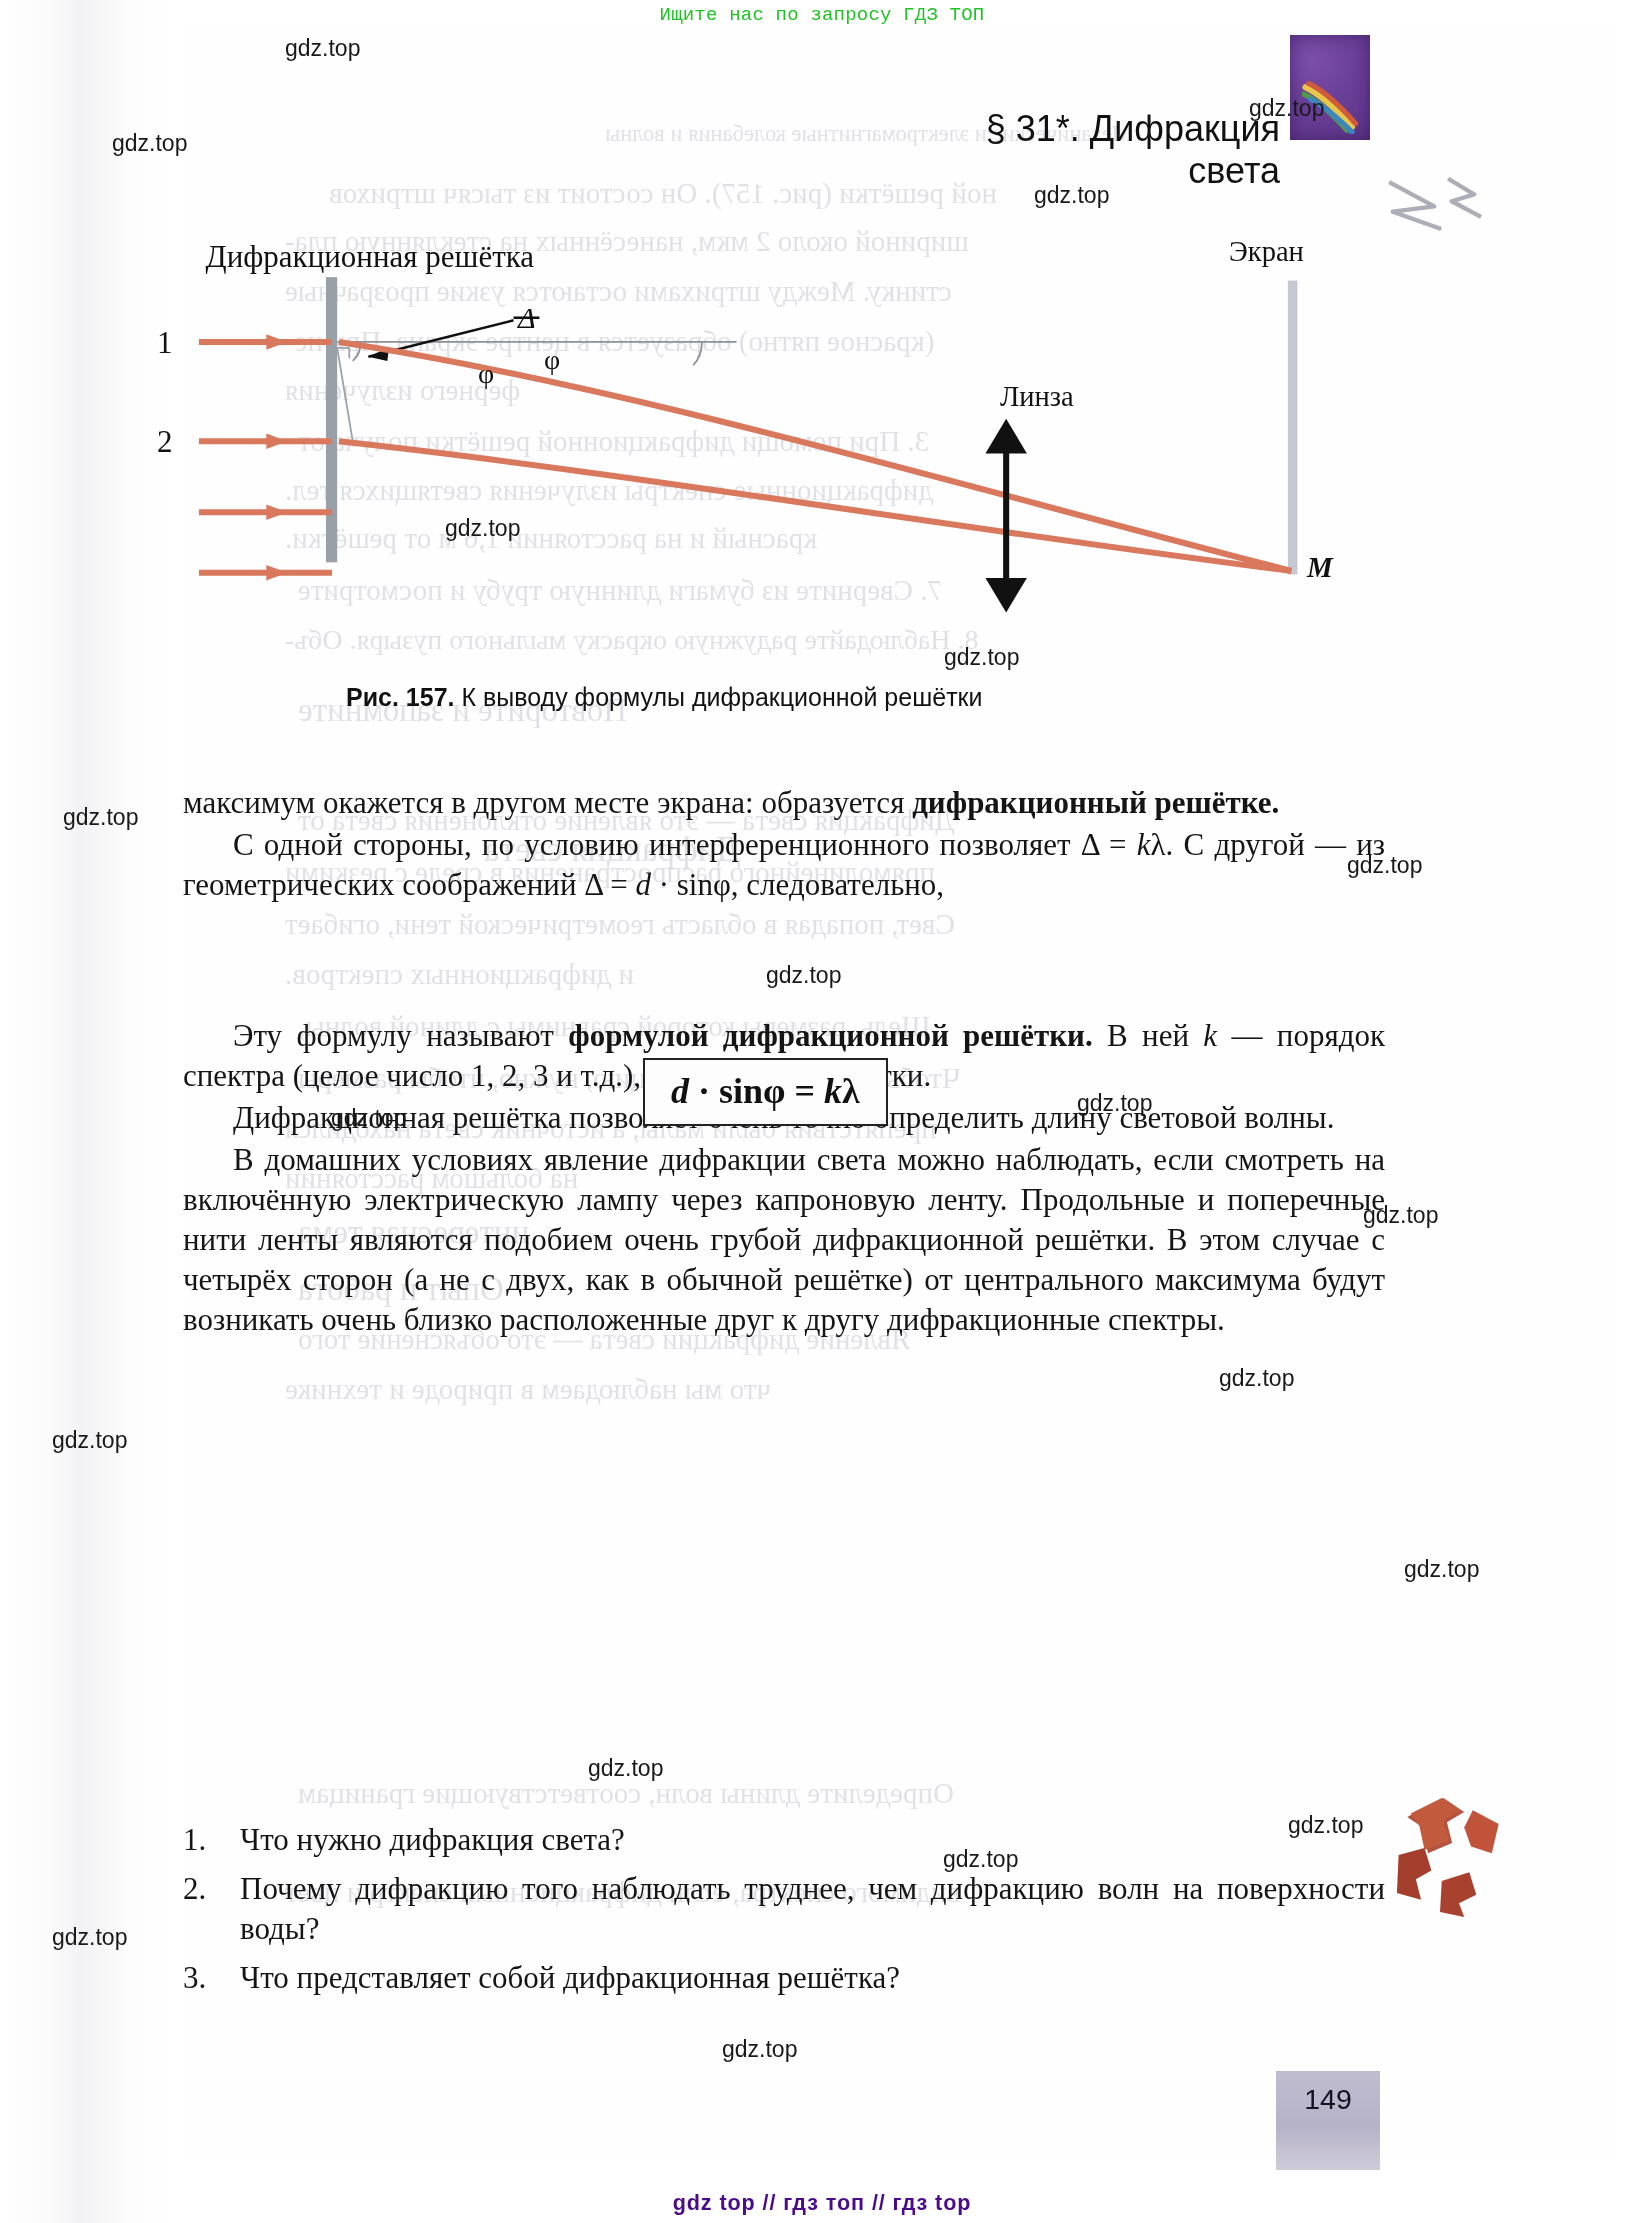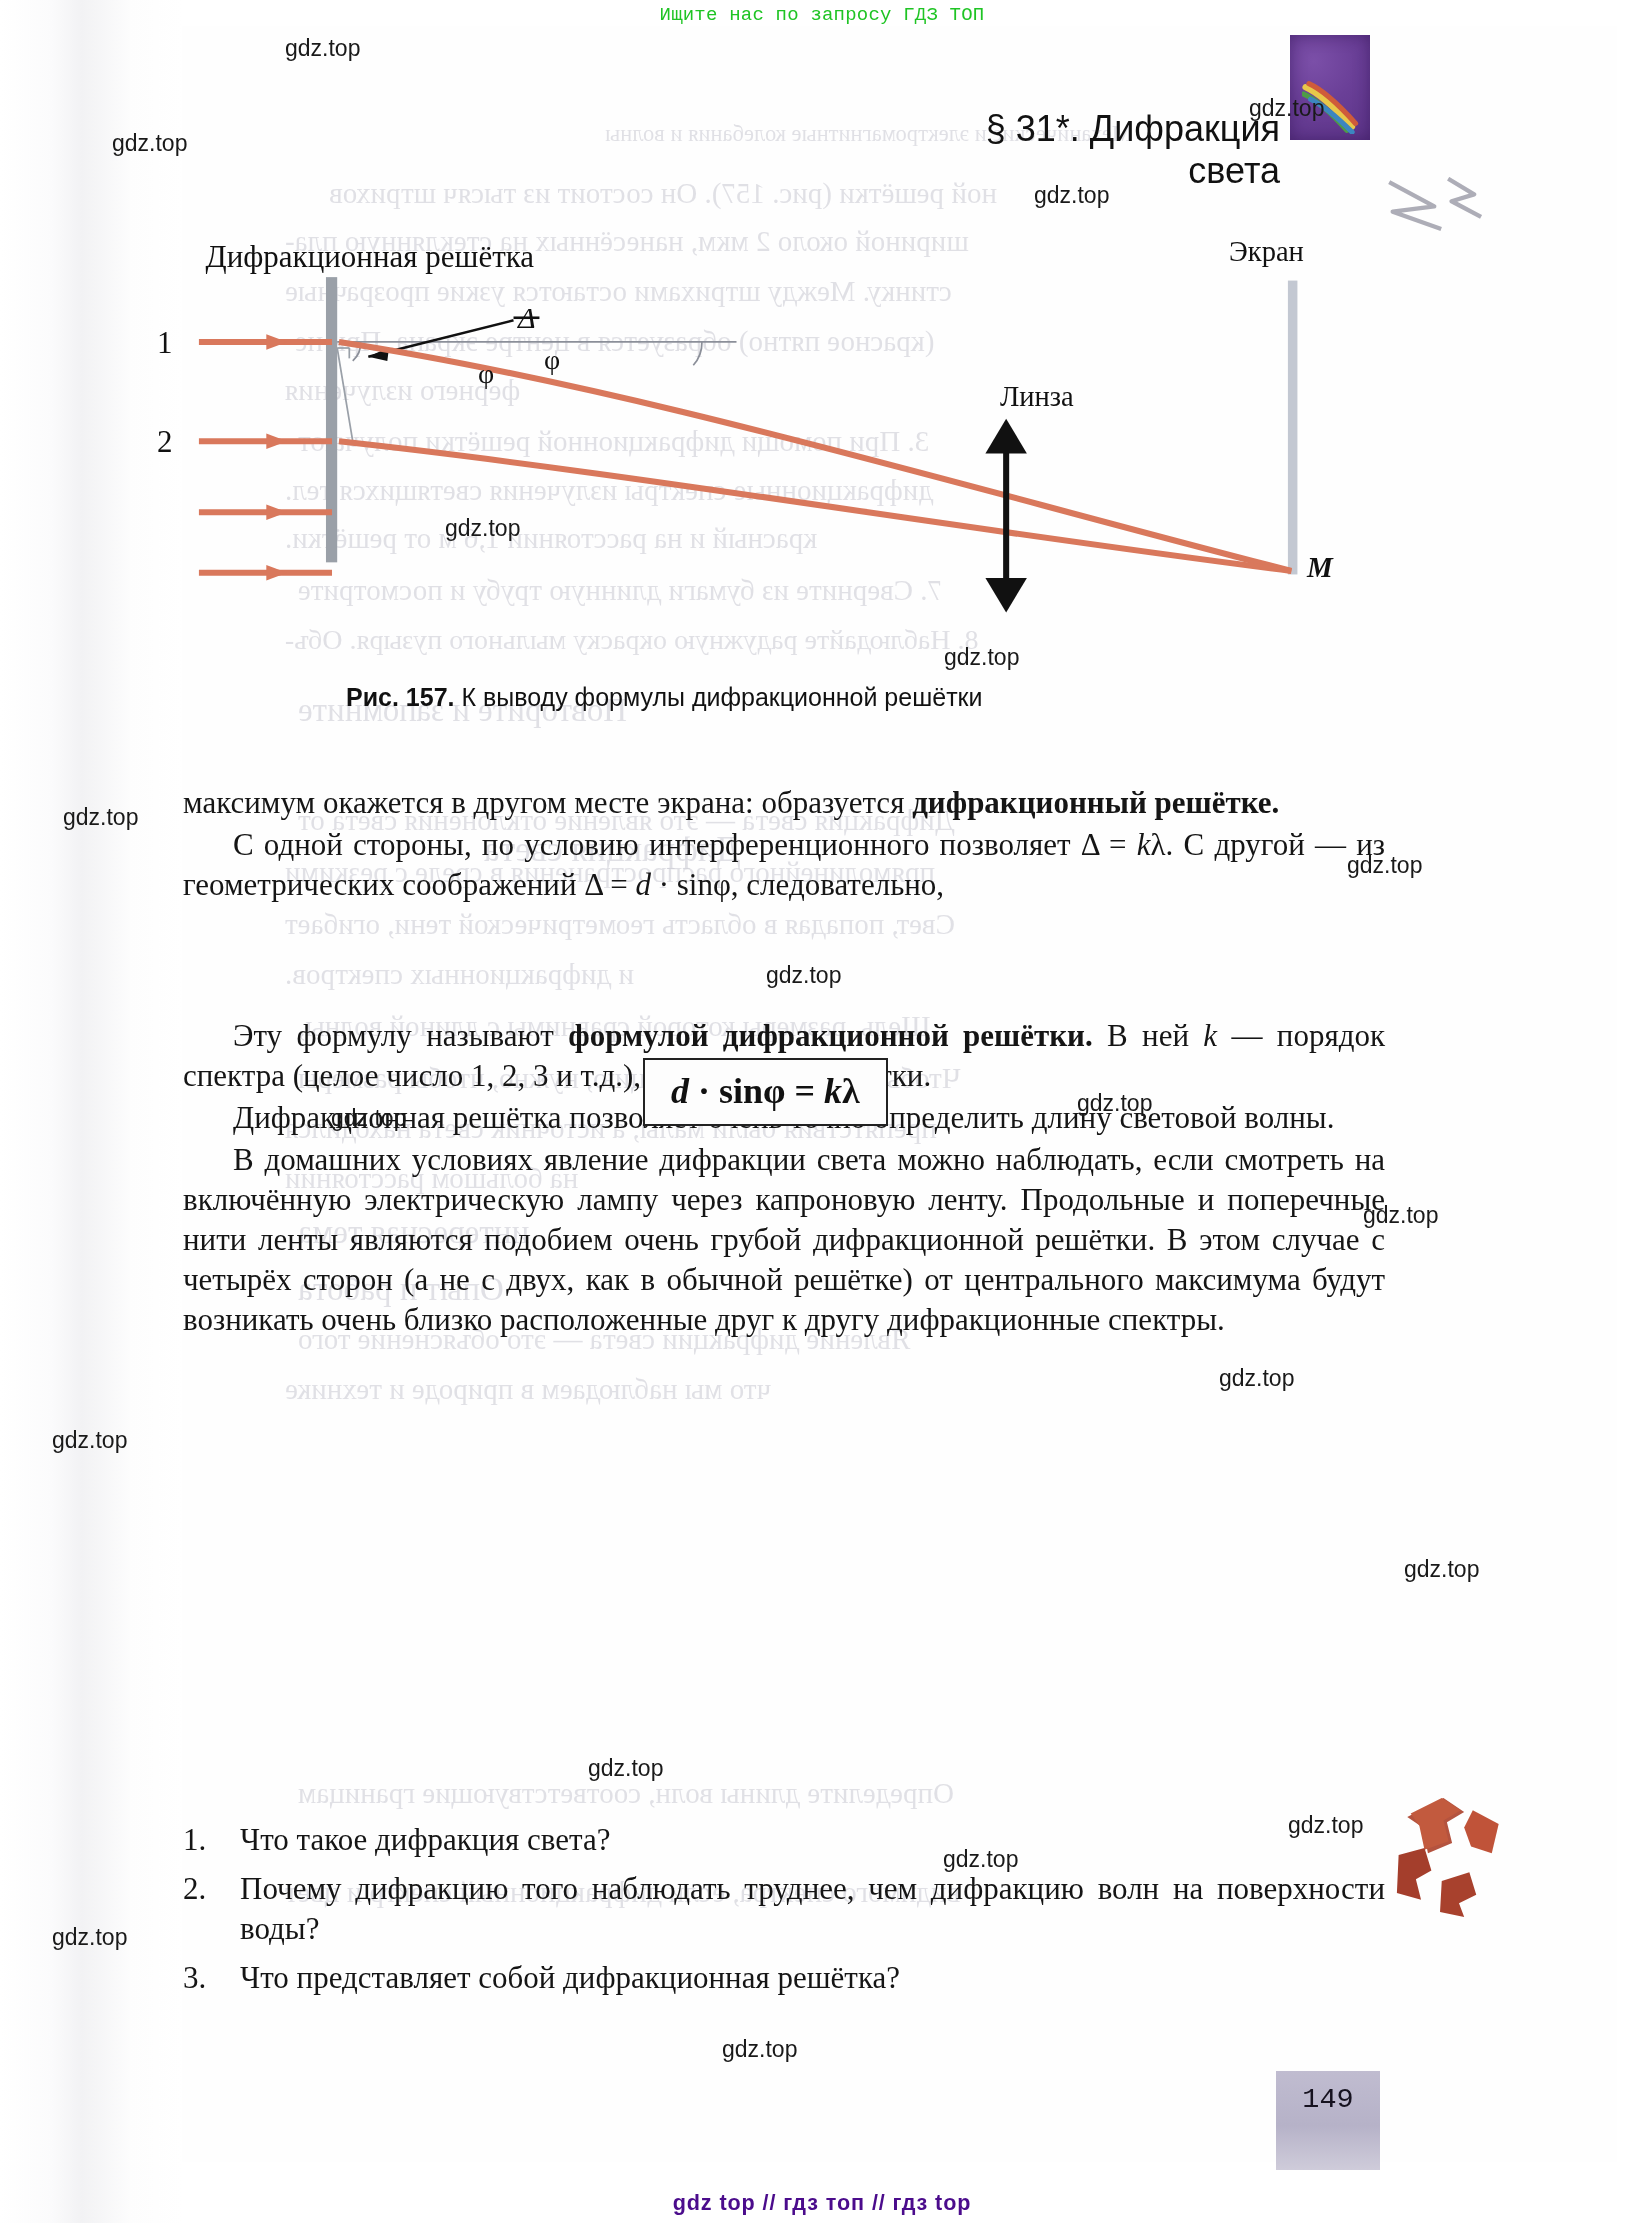--- a/index.html
+++ b/index.html
@@ -111,21 +111,21 @@
     font-size:31px;line-height:1.30;color:#151515;
   }
   .q-row{display:flex;margin-bottom:8.6px;}
   .q-num{width:57px;flex:0 0 57px;}
   .q-text{flex:1 1 auto;text-align:justify;}
 
   
   #pagenum{
     position:absolute;left:1276px;top:2071px;width:104px;height:99px;
     background:linear-gradient(180deg,#c0bcd0 0%,#b6b2c8 55%,#cfccda 100%);
-    color:#16121f;font-family:Liberation Mono, monospace;font-size:28.5px;
+    color:#16121f;font-family:Liberation Sans, sans-serif;font-size:28.5px;
     display:flex;align-items:flex-start;justify-content:center;padding-top:12px;
     box-sizing:border-box;
   }
   
   #blocks-logo{position:absolute;left:1390px;top:1786px;width:138px;height:138px;}
 
   
   .wm{
     position:absolute;color:#191919;font-family:"Liberation Sans",sans-serif;
     font-size:23px;white-space:nowrap;pointer-events:none;user-select:none;
@@ -257,21 +257,21 @@
   <p class="indent">В домашних условиях явление дифракции света можно наблюдать, если смотреть на включённую электрическую лампу через капроновую ленту. Продольные и поперечные нити ленты являются подобием очень грубой дифракционной решётки. В этом случае с четырёх сторон (а не с двух, как в обычной решётке) от центрального максимума будут возникать очень близко расположенные друг к другу дифракционные спектры.</p>
 </div>
 
 <div id="formula-box">
   <span class="it">d</span><span> · sinφ = </span><span class="it">k</span><span>λ</span>
 </div>
 
 <div id="questions">
     <div class="q-row">
       <div class="q-num">1.</div>
-      <div class="q-text">Что такое дифракция света?</div>
+      <div class="q-text">Что нужно дифракция света?</div>
     </div>
     <div class="q-row">
       <div class="q-num">2.</div>
       <div class="q-text">Почему дифракцию того наблюдать труднее, чем дифракцию волн на поверхности воды?</div>
     </div>
     <div class="q-row">
       <div class="q-num">3.</div>
       <div class="q-text">Что представляет собой дифракционная решётка?</div>
     </div>
   </div>

